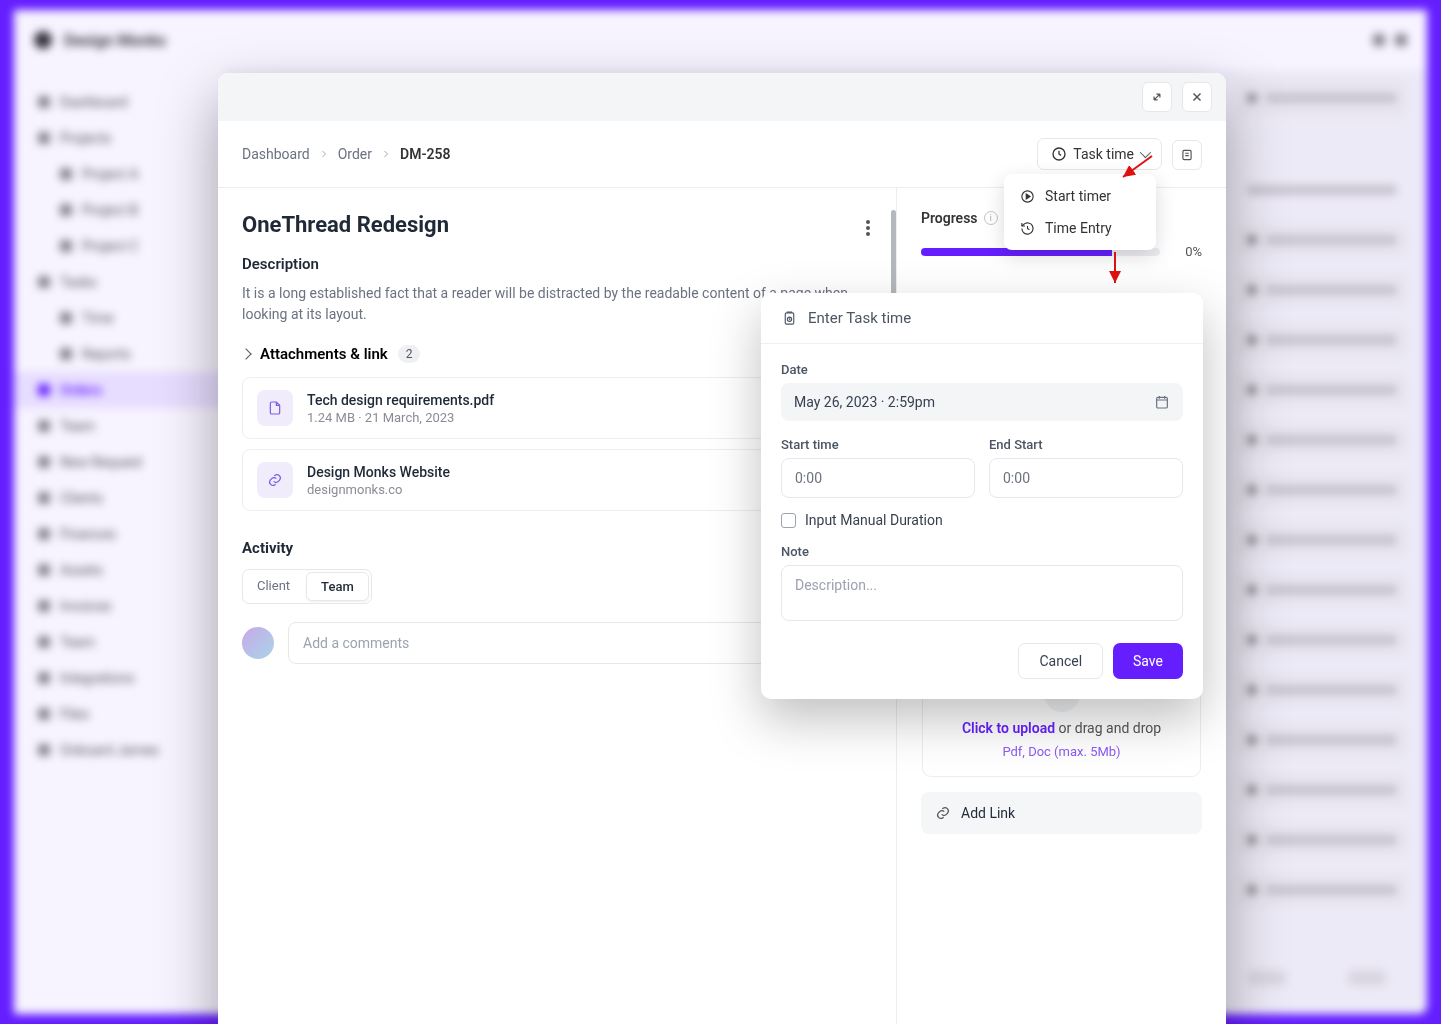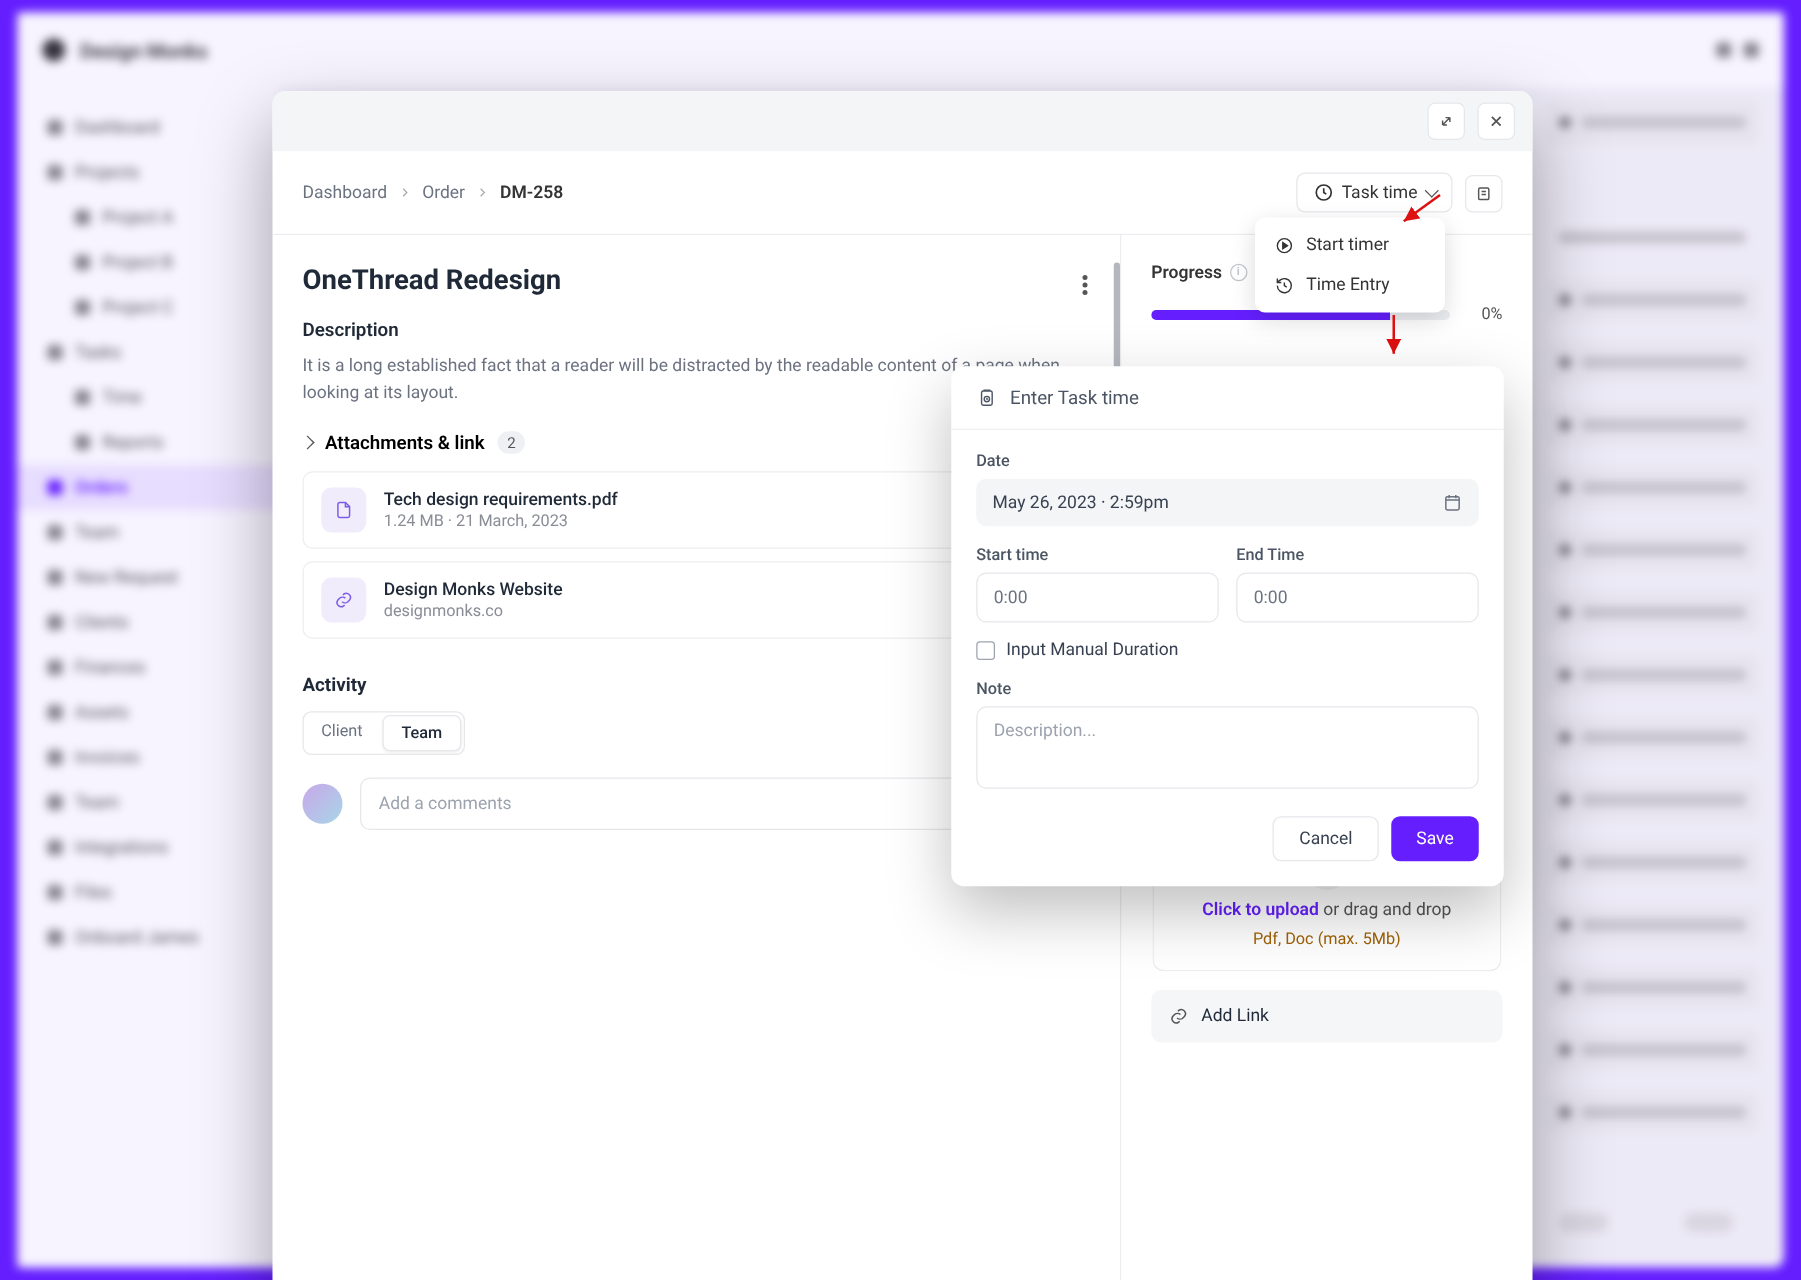--- a/index.html
+++ b/index.html
@@ -344,21 +344,21 @@
   background: #fff;
   box-shadow: inset 0 0 0 1px #ecedf0;
 }
 
 .upload-circle {
   width: 36px; height:36px; border-radius:50%; background:#f2f3f6; display:flex; align-items:center; justify-content:center;
 }
 .upload-circle svg { width:16px; height:16px; color:#555;}
 .upload-text { font-size:14px; color:#555; text-align:center;}
 .upload-text .link { color:#651FFF; font-weight:600; cursor:pointer;}
-.upload-hint { font-size:13px; color:#a16207;}
+.upload-hint { font-size:13px; color:#8b5cf6;}
 
 .add-link-btn {
   margin-top: 14px; background:#f5f6f8; border-radius:8px; padding:13px 14px;
   display:flex; align-items:center; gap:10px; font-size:14px; color:#1f2937; cursor:pointer;
 }
 .add-link-btn svg { width:16px; height:16px; color:#555;}
 
 
 .arrow {
   position: absolute;
@@ -400,21 +400,21 @@
 .time-col { flex:1; }
 .time-input {
   border:1px solid #e5e7eb; border-radius:8px; padding:11px 13px; color:#6b7280; font-size:14px; cursor:text;
 }
 
 .checkbox-row { display:flex; align-items:center; gap:9px; margin-bottom:16px;}
 .checkbox { width:15px; height:15px; border:1.5px solid #9ca3af; border-radius:3px; cursor:pointer;}
 .checkbox-label { font-size:14px; color:#374151; }
 
 .note-textarea {
-  border:1px solid #e5e7eb; border-radius:8px; padding:11px 13px; height:66px; color:#9ca3af; font-size:14px; cursor:text;
+  border:1px solid #e5e7eb; border-radius:8px; padding:11px 13px; height:56px; color:#9ca3af; font-size:14px; cursor:text;
 }
 
 .popover-footer { padding: 12px 20px 20px; display:flex; justify-content:flex-end; gap:10px;}
 .btn { padding:9px 20px; border-radius:7px; font-size:14px; cursor:pointer; border:none;}
 .btn-secondary { background:#fff; border:1px solid #e5e7eb; color:#374151;}
 .btn-primary { background:#651FFF; color:#fff;}
 
 </style>
 </head>
 <body>
@@ -776,21 +776,21 @@
           <path d="M4 9h16M8 3v4M16 3v4"></path>
         </svg>
     </div>
 
     <div class="time-row">
       <div class="time-col">
         <div class="field-label">Start time</div>
         <div class="time-input">0:00</div>
       </div>
       <div class="time-col">
-        <div class="field-label">End Time</div>
+        <div class="field-label">End Start</div>
         <div class="time-input">0:00</div>
       </div>
     </div>
 
     <div class="checkbox-row">
       <div class="checkbox"></div>
       <div class="checkbox-label">Input Manual Duration</div>
     </div>
 
     <div class="field-label">Note</div>

